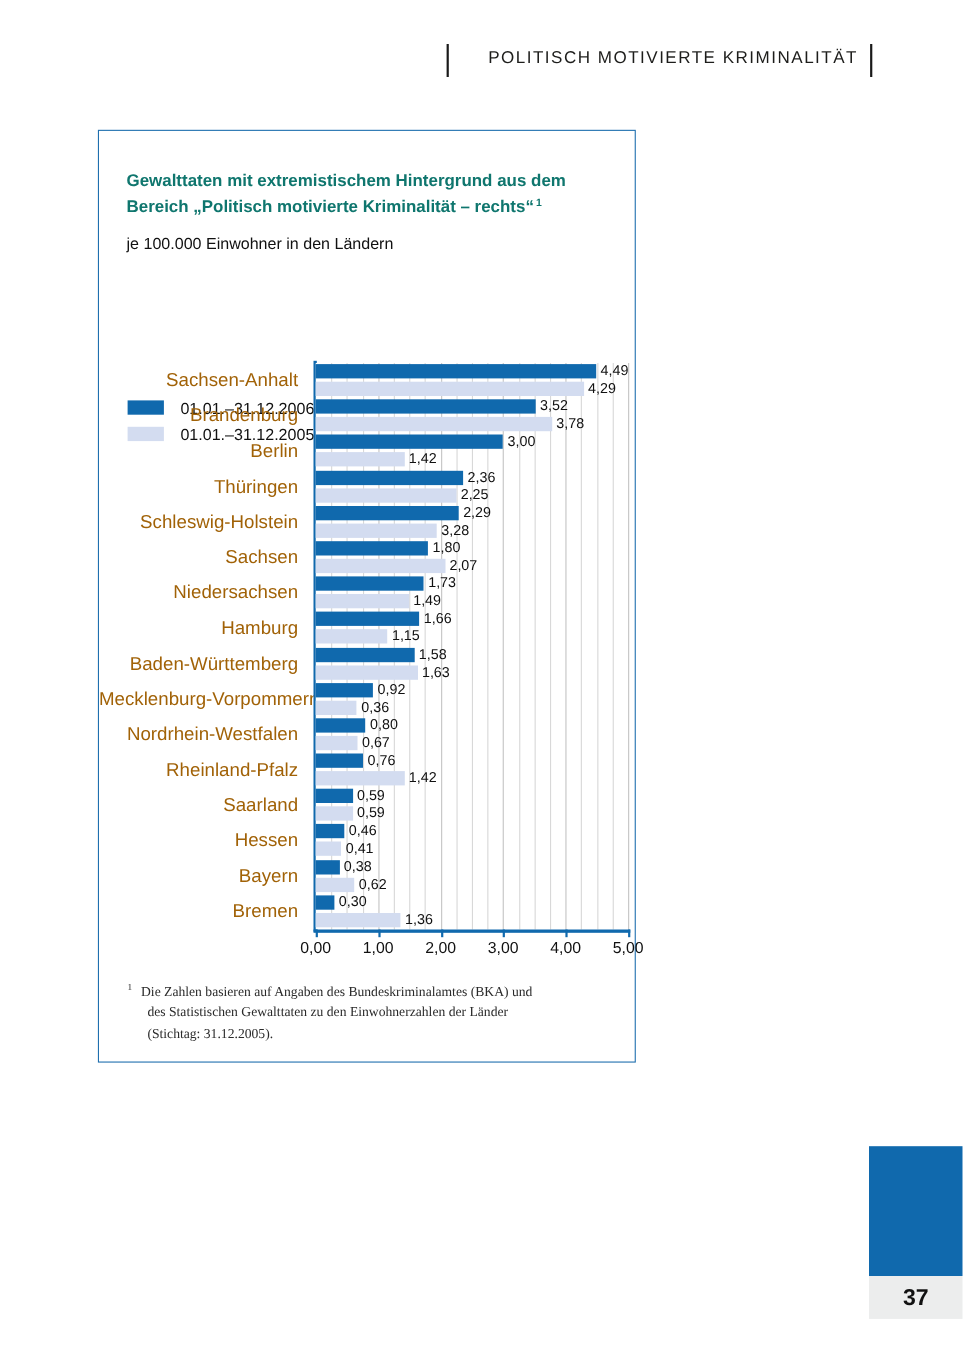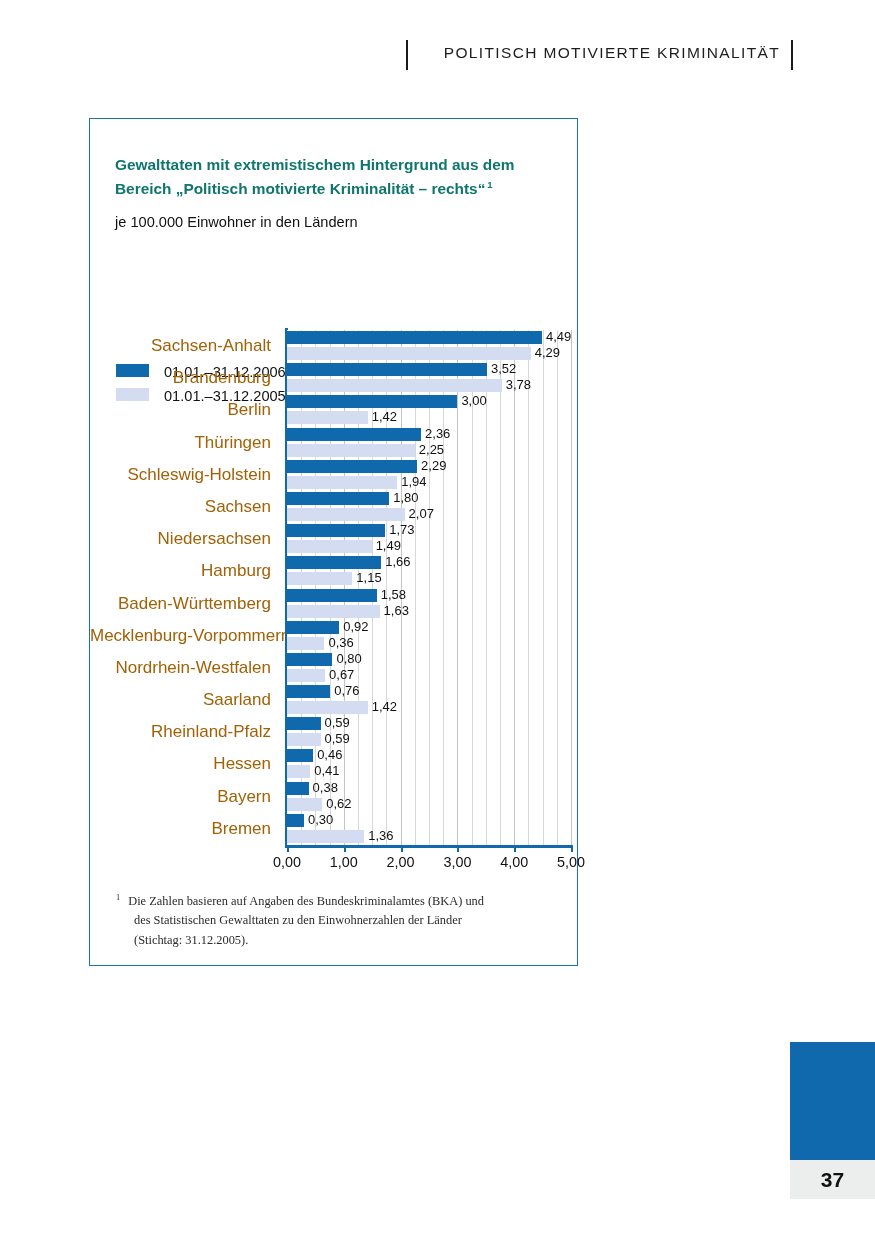--- a/index.html
+++ b/index.html
@@ -292,22 +292,22 @@
         <div class="cat-label">Brandenburg</div>
         <div class="cat-label">Berlin</div>
         <div class="cat-label">Thüringen</div>
         <div class="cat-label">Schleswig-Holstein</div>
         <div class="cat-label">Sachsen</div>
         <div class="cat-label">Niedersachsen</div>
         <div class="cat-label">Hamburg</div>
         <div class="cat-label">Baden-Württemberg</div>
         <div class="cat-label">Mecklenburg-Vorpommern</div>
         <div class="cat-label">Nordrhein-Westfalen</div>
+        <div class="cat-label">Rheinland-Pfalz</div>
         <div class="cat-label">Saarland</div>
-        <div class="cat-label">Rheinland-Pfalz</div>
         <div class="cat-label">Hessen</div>
         <div class="cat-label">Bayern</div>
         <div class="cat-label">Bremen</div>
       </div>
     <div class="axis-left"></div>
     <div class="plot-area" id="plot-area">
         <div class="gridline" style="left: 14.2px;"></div>
         <div class="gridline" style="left: 28.4px;"></div>
         <div class="gridline" style="left: 42.6px;"></div>
         <div class="gridline major" style="left: 56.8px;"></div>
@@ -348,21 +348,21 @@
         <div class="bar-group">
           <div class="bar b2006" style="width: 134.05px; background: rgb(16, 105, 173);"></div>
           <div class="bar-value v2006" style="left: 138.05px;">2,36</div>
           <div class="bar b2005" style="width: 127.8px; background: rgb(211, 220, 240);"></div>
           <div class="bar-value v2005" style="left: 131.8px;">2,25</div>
         </div>
         <div class="bar-group">
           <div class="bar b2006" style="width: 130.07px; background: rgb(16, 105, 173);"></div>
           <div class="bar-value v2006" style="left: 134.07px;">2,29</div>
           <div class="bar b2005" style="width: 110.19px; background: rgb(211, 220, 240);"></div>
-          <div class="bar-value v2005" style="left: 114.19px;">1,94</div>
+          <div class="bar-value v2005" style="left: 114.19px;">3,28</div>
         </div>
         <div class="bar-group">
           <div class="bar b2006" style="width: 102.24px; background: rgb(16, 105, 173);"></div>
           <div class="bar-value v2006" style="left: 106.24px;">1,80</div>
           <div class="bar b2005" style="width: 117.58px; background: rgb(211, 220, 240);"></div>
           <div class="bar-value v2005" style="left: 121.58px;">2,07</div>
         </div>
         <div class="bar-group">
           <div class="bar b2006" style="width: 98.26px; background: rgb(16, 105, 173);"></div>
           <div class="bar-value v2006" style="left: 102.26px;">1,73</div>

